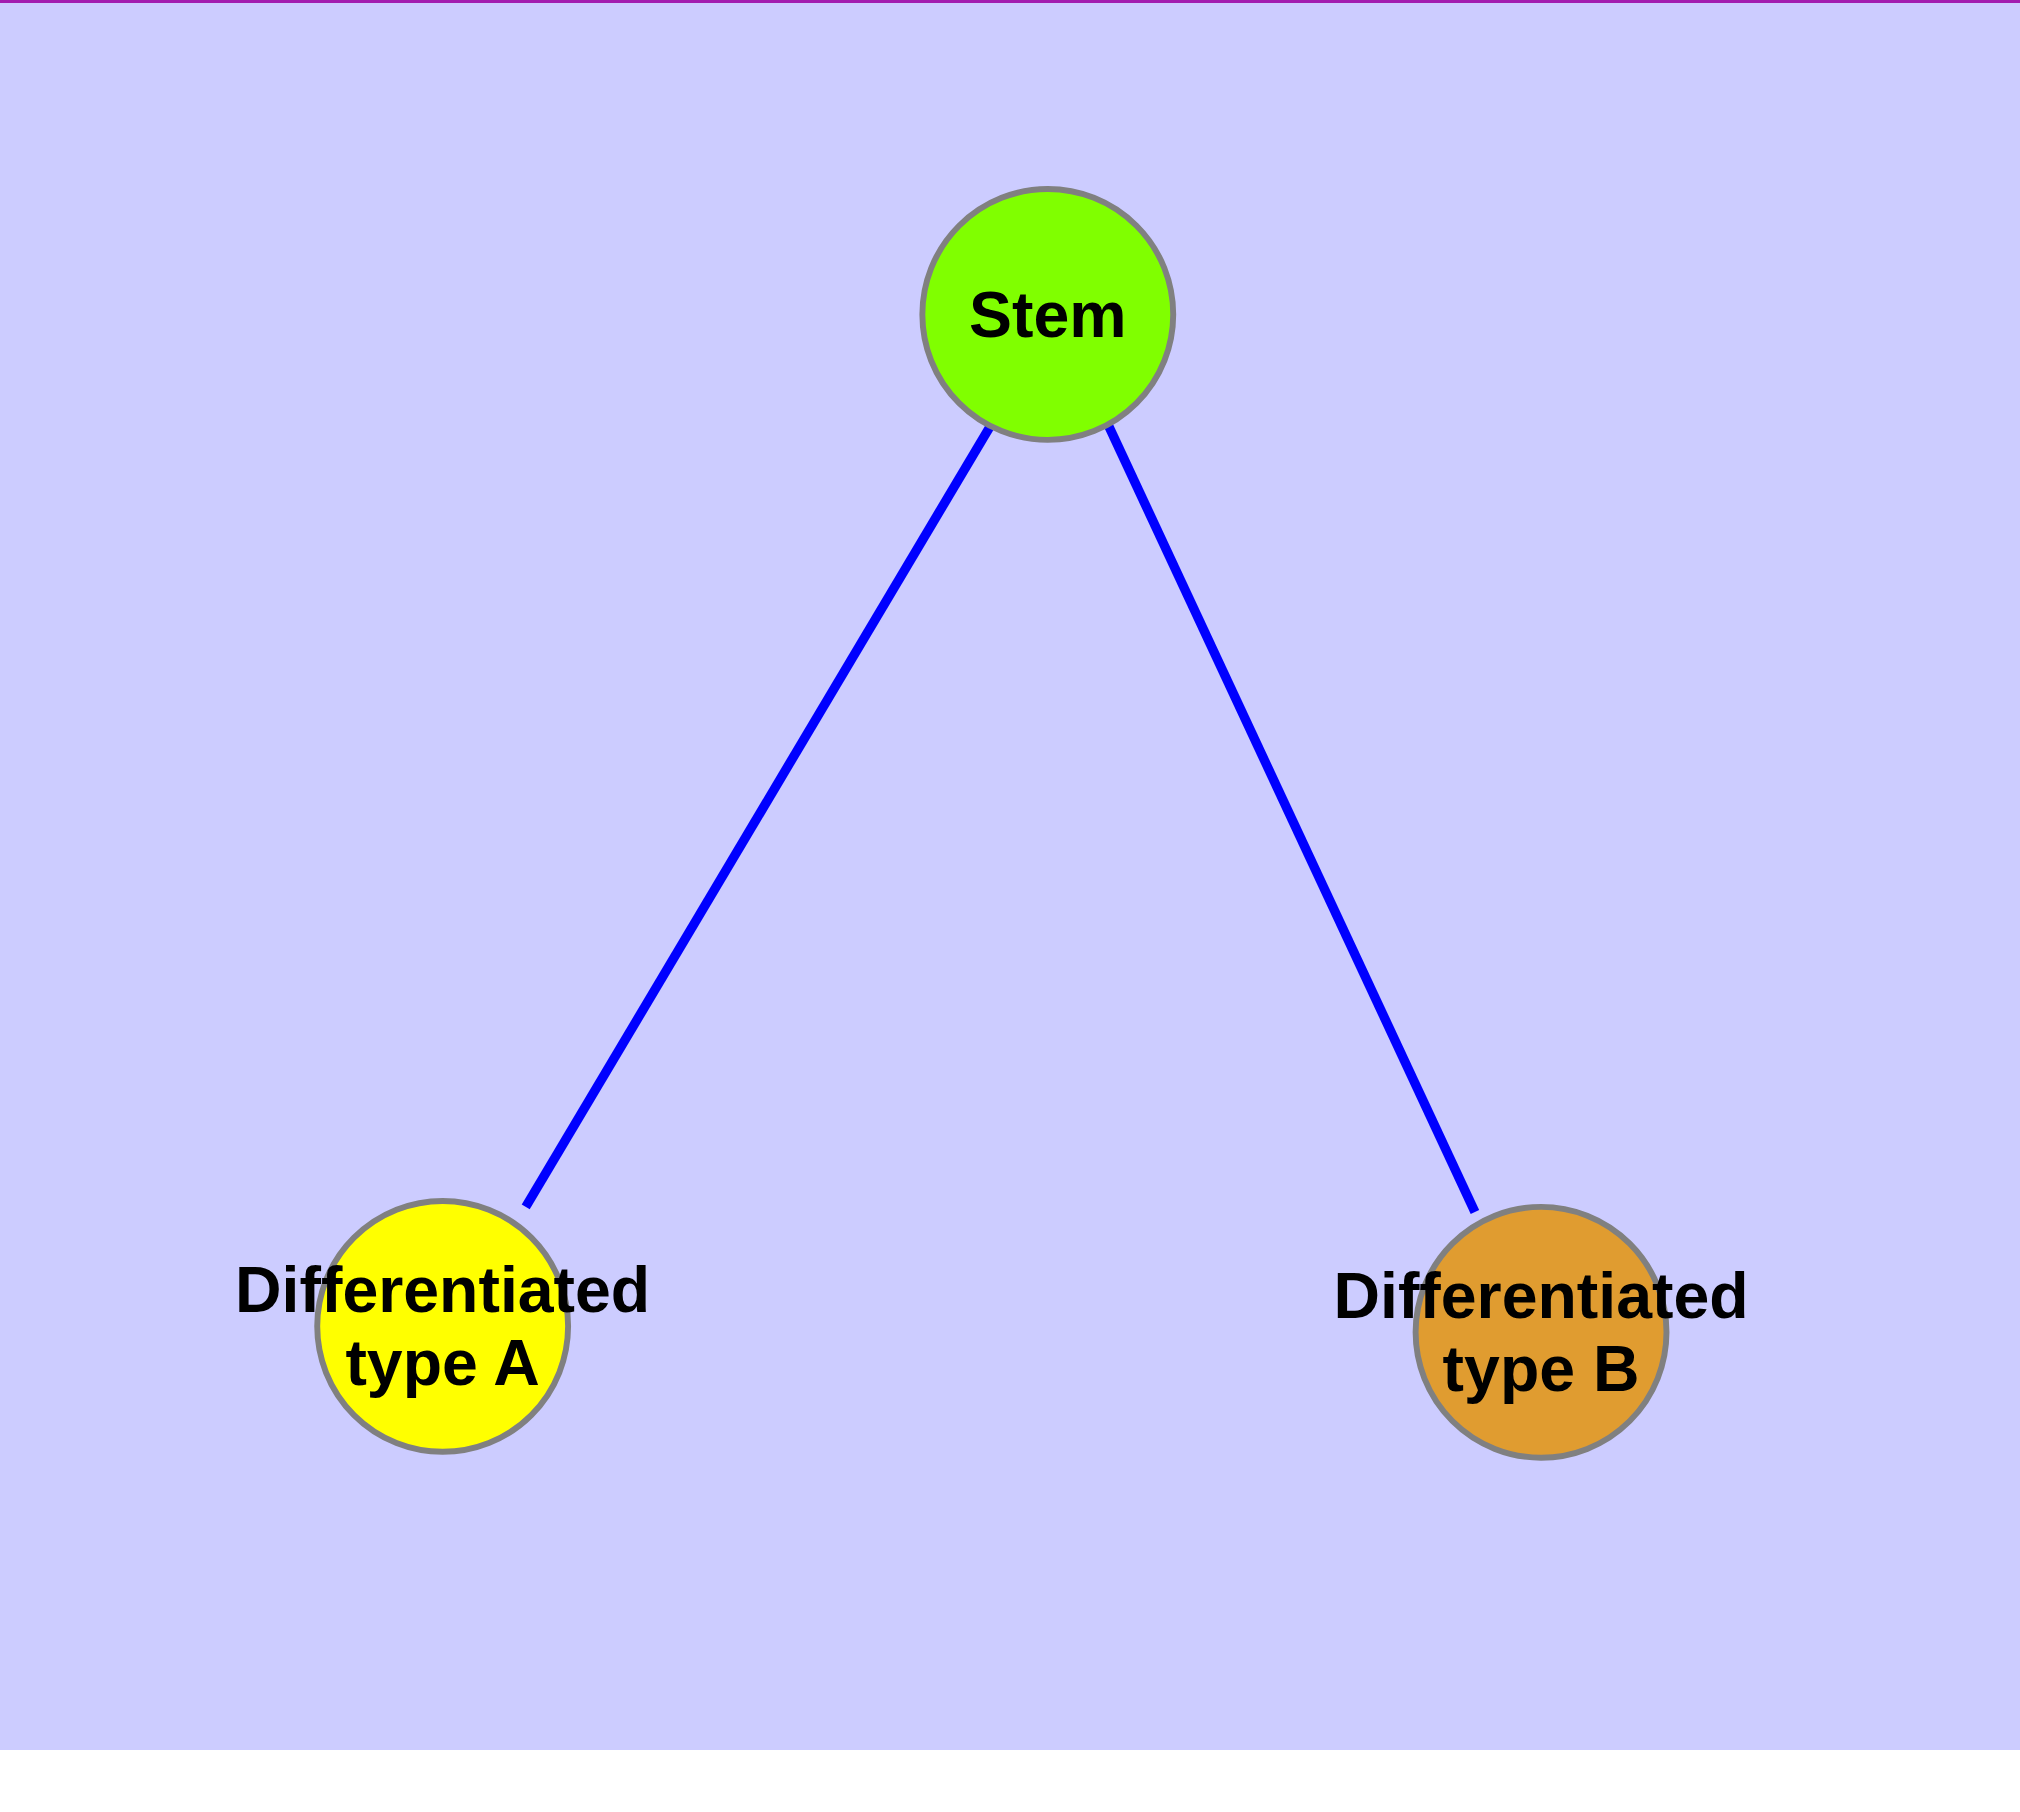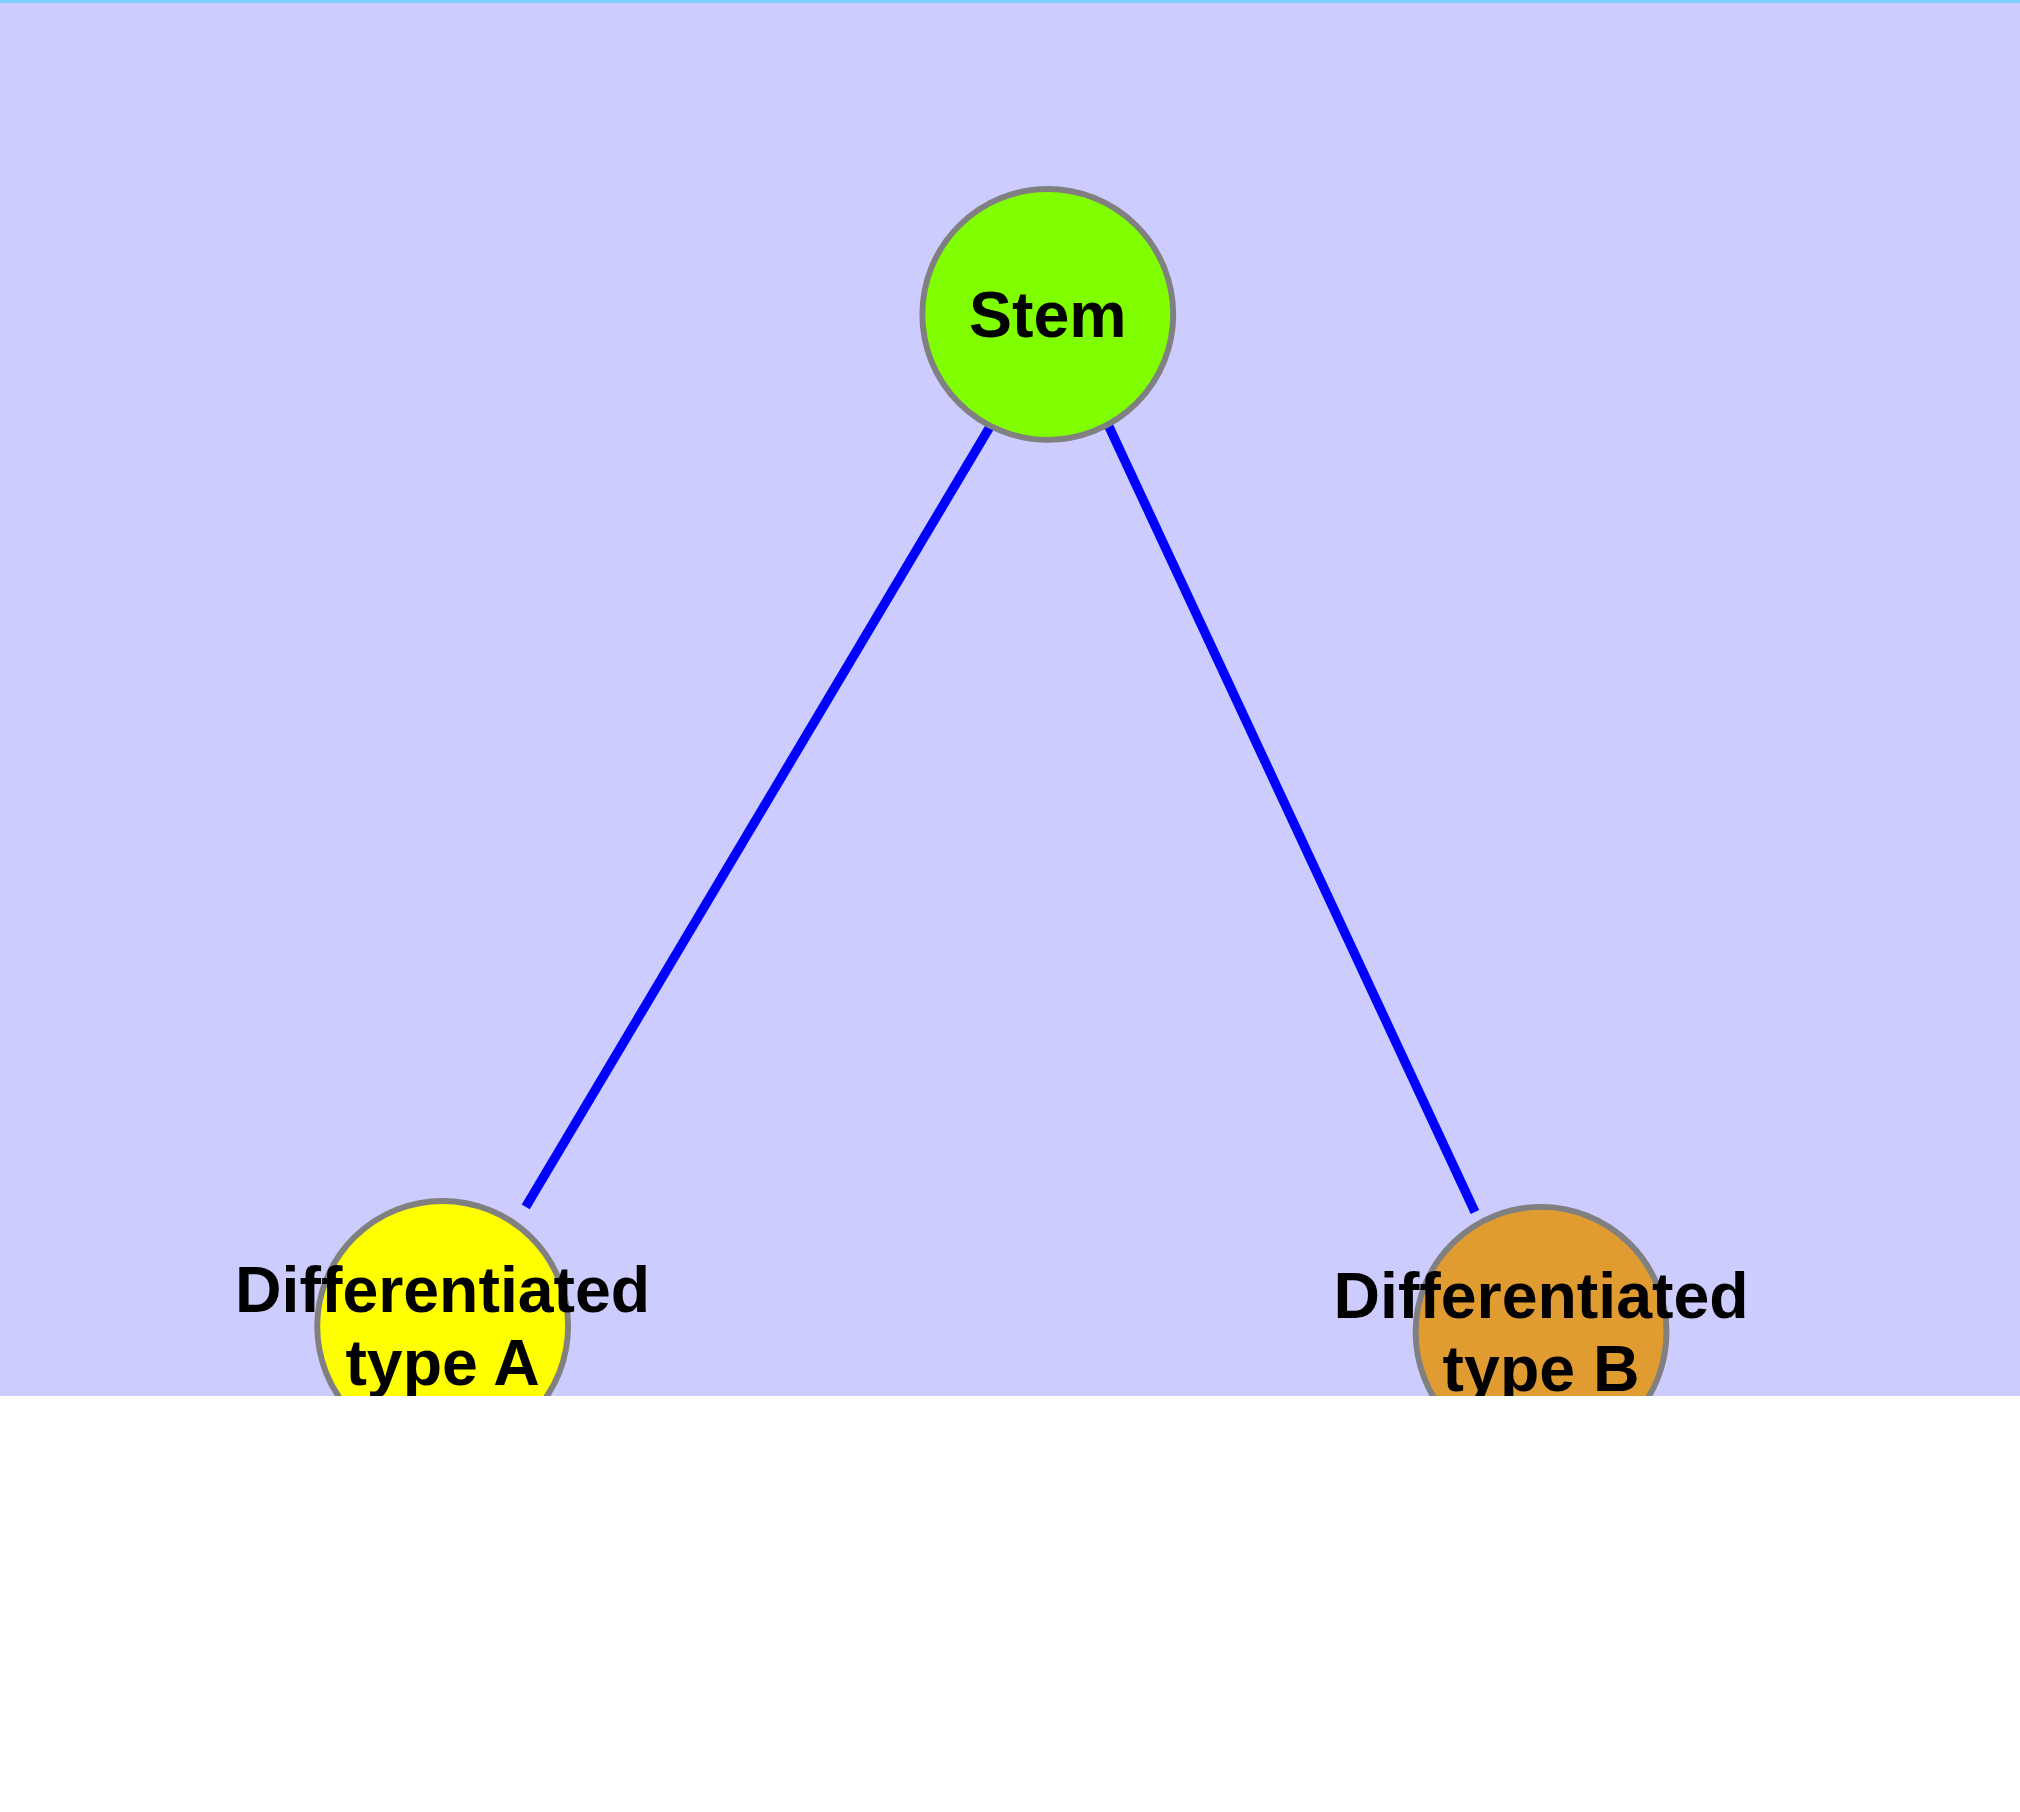--- a/index.html
+++ b/index.html
@@ -4,23 +4,23 @@
 <title>Cell Differentiation Graph</title>
 <style>
   html, body {
     margin: 0;
     padding: 0;
     background: #ffffff;
   }
   #canvas {
     position: relative;
     width: 2021px;
-    height: 1396px;
+    height: 1750px;
     overflow: hidden;
-    background: #7dd3fc;
+    background: #a21caf;
     font-family: "Liberation Sans", "DejaVu Sans", sans-serif;
   }
   #plot-background {
     position: absolute;
     left: 0;
     top: 3.4px;
     width: 2021px;
     height: 1809px;
     background: #ccccff;
   }

